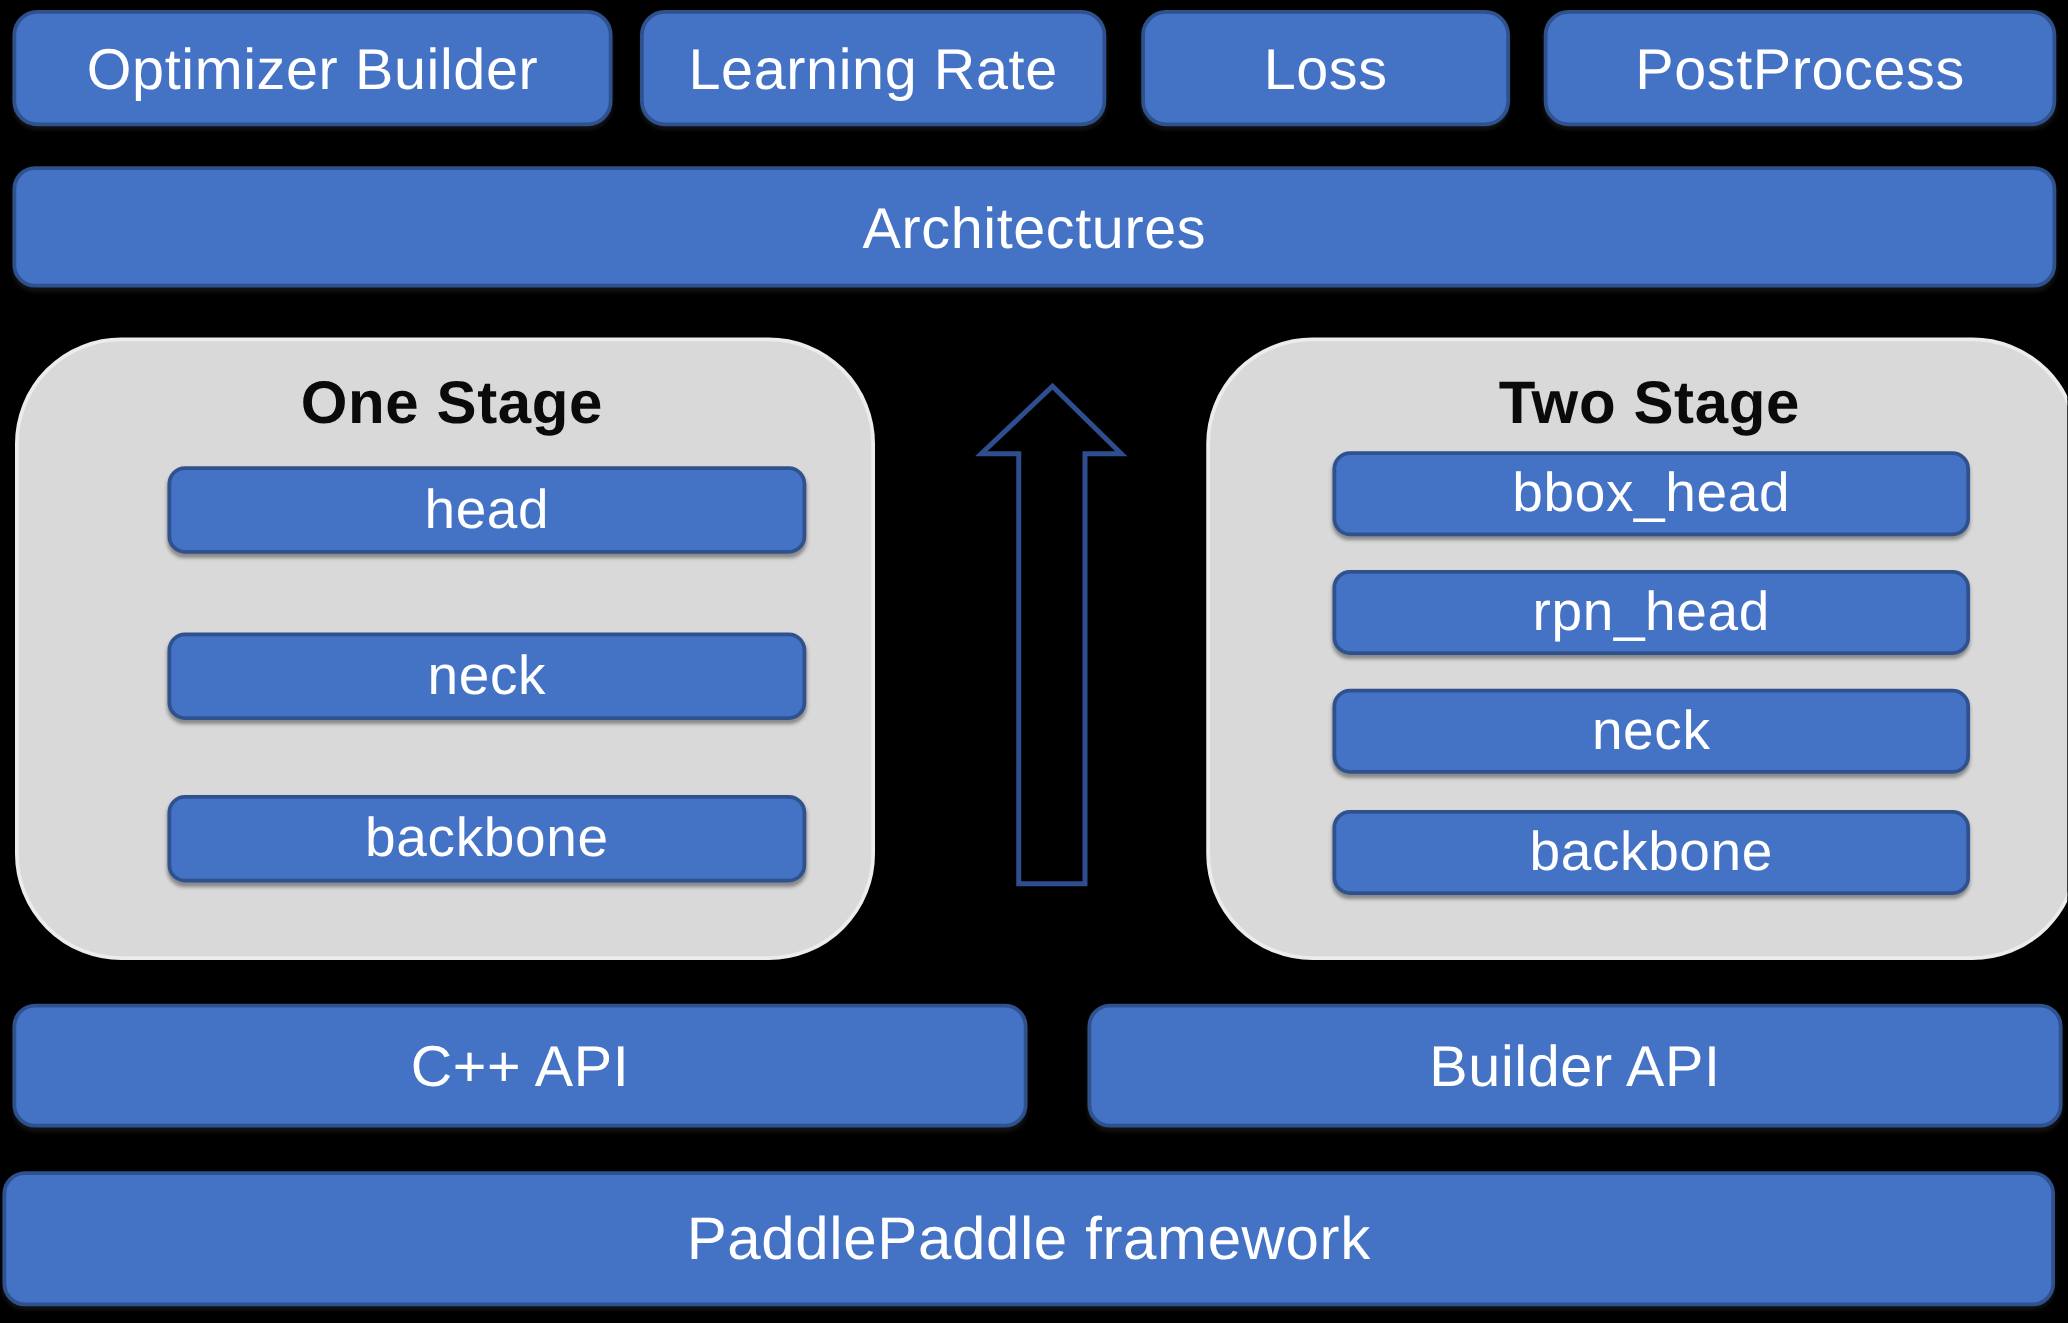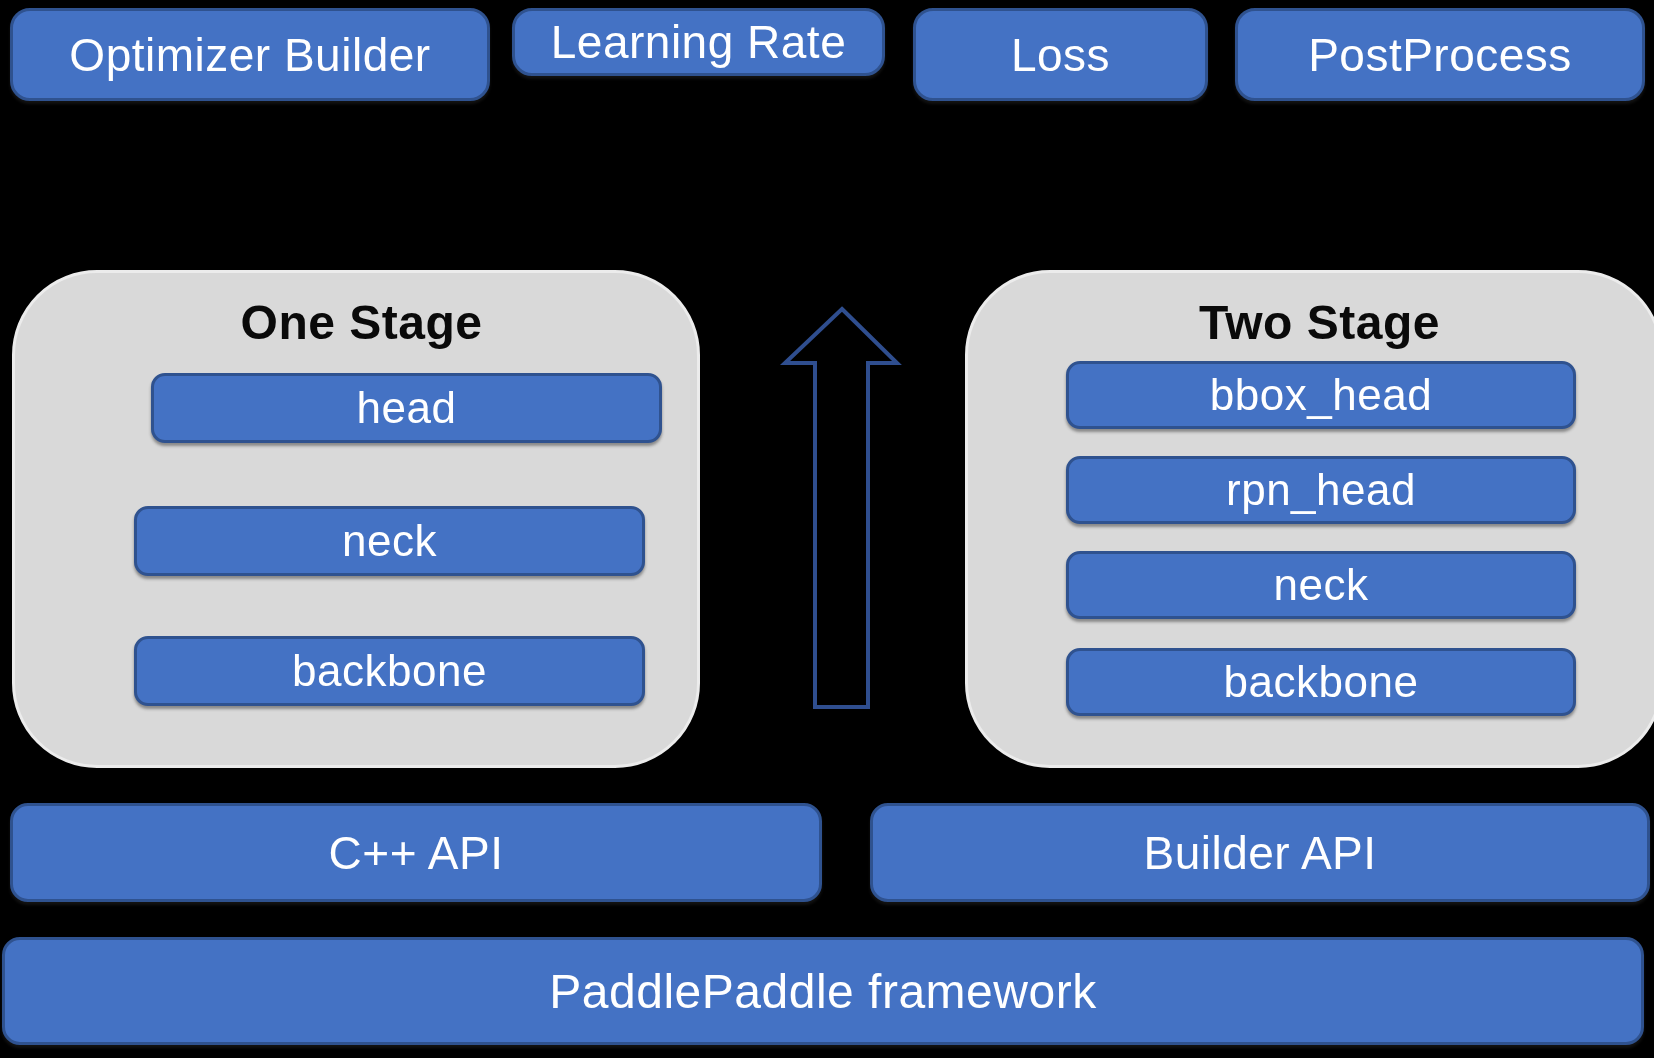--- a/index.html
+++ b/index.html
@@ -28,21 +28,21 @@
     color:var(--text-light);
     display:flex;align-items:center;justify-content:center;
     font-size:46px;
     letter-spacing:0.5px;
     box-shadow:0 3px 3px rgba(40,40,40,.45);
   }
   .pill{border-radius:20px;}
   .bar{border-radius:14px;font-size:44px;}
   
   .b-opt {left:10px;  top:8px; width:480px; height:93px;}
-  .b-lr  {left:512px; top:8px; width:373px; height:68px;}
+  .b-lr  {left:512px; top:8px; width:373px; height:93px;}
   .b-loss{left:913px; top:8px; width:295px; height:93px;}
   .b-post{left:1235px;top:8px; width:410px; height:93px;}
   
   .b-arch{left:10px; top:133px; width:1635px; height:97px; border-radius:18px;}
   
   .panel{
     position:absolute;
     background:var(--panel-fill);
     border:3px solid var(--panel-border);
     border-radius:85px;
@@ -51,21 +51,21 @@
   .p-two{left:965px; top:270px; width:698px; height:498px;}
   .panel-title{
     position:absolute;top:22px;left:11px;right:0;
     text-align:center;
     color:var(--text-dark);
     font-size:48px;font-weight:700;
     letter-spacing:0.5px;
   }
   
   .p-one .bar{left:119px;width:511px;height:70px;}
-  .one-head     {top:100px;margin-left:17px;}
+  .one-head     {top:100px;}
   .one-neck     {top:233px;}
   .one-backbone {top:363px;}
   .p-two .bar{left:98px;width:510px;height:68px;}
   .two-bbox     {top:88px;}
   .two-rpn      {top:183px;}
   .two-neck     {top:278px;}
   .two-backbone {top:375px;}
   
   .arrow{position:absolute;left:780px;top:303px;width:124px;height:410px;}
   
@@ -77,20 +77,21 @@
 </head>
 <body>
 
 <div class="canvas">
 
   <div class="blue pill b-opt">Optimizer Builder</div>
   <div class="blue pill b-lr">Learning Rate</div>
   <div class="blue pill b-loss">Loss</div>
   <div class="blue pill b-post">PostProcess</div>
 
+  <div class="blue b-arch">Architectures</div>
 
   <div class="panel p-one">
     <div class="panel-title">One Stage</div>
     <div class="blue bar one-head">head</div>
     <div class="blue bar one-neck">neck</div>
     <div class="blue bar one-backbone">backbone</div>
   </div>
 
   <svg class="arrow" viewBox="0 0 124 410">
     <polygon points="62,6 117,60 88,60 88,404 35,404 35,60 5,60" fill="none" stroke="var(--arrow-stroke)" stroke-width="4" stroke-linejoin="miter"></polygon>

